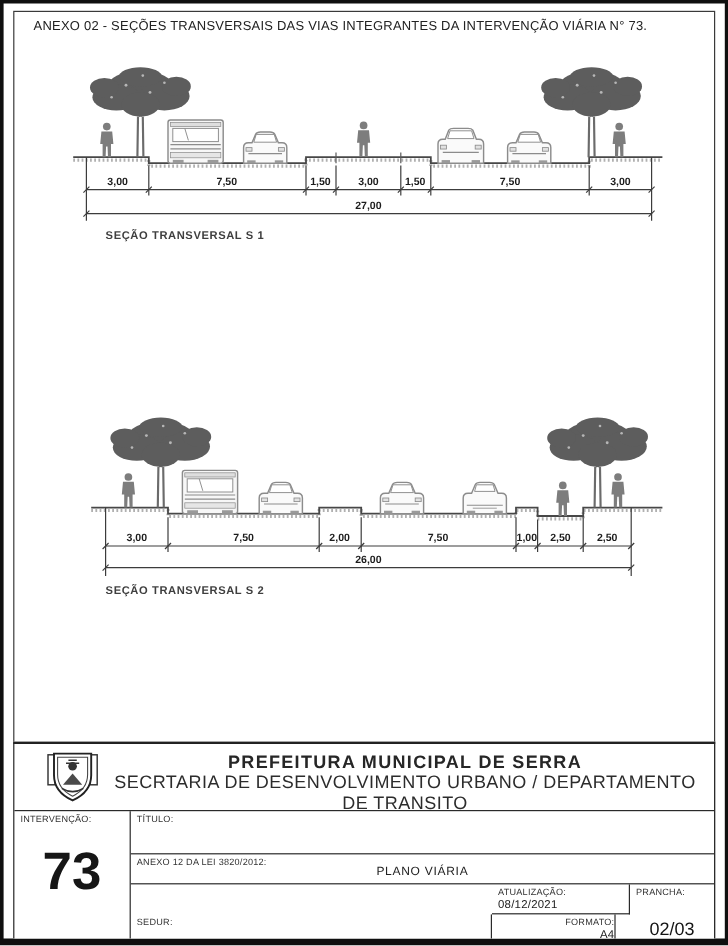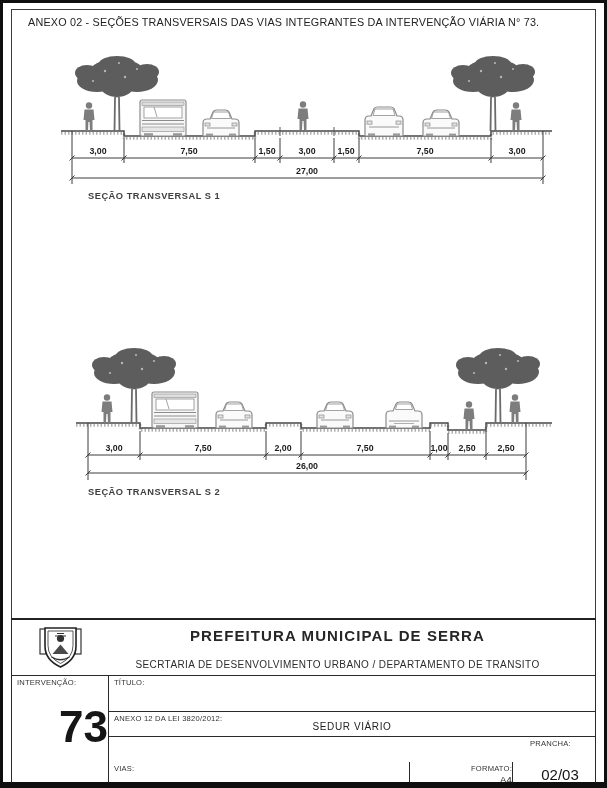--- a/index.html
+++ b/index.html
@@ -17,27 +17,27 @@
   svg text{font-family:"Liberation Sans",sans-serif;}
   .dim-txt{font-size:8.8px;font-weight:bold;fill:#1c1c1c;}
   .sec-lbl{font-size:9.3px;font-weight:bold;fill:#3f3f3f;letter-spacing:.5px;}
 
   
   .tblock{position:absolute;left:-1px;right:-1px;bottom:-1px;height:166px;border:1.5px solid #2a2a2a;border-top:2px solid #222;box-sizing:border-box;background:#fff;}
   .tb-head{position:absolute;left:16px;right:0;top:0;height:55px;}
   .tb-logo{position:absolute;left:9px;top:4px;width:47px;height:47px;}
   .tb-org{position:absolute;left:56px;right:4px;top:7px;text-align:center;}
   .tb-org-name{font-size:15px;letter-spacing:1.1px;color:#262626;font-weight:bold;}
-  .tb-org-dept{font-size:10px;letter-spacing:.4px;color:#2c2c2c;margin-top:15px;}
+  .tb-org-dept{font-size:15px;letter-spacing:.4px;color:#2c2c2c;margin-top:0;}
   .tb-body{position:absolute;left:0;right:0;top:55px;height:111px;border-top:1.5px solid #2a2a2a;}
   .cell{position:absolute;box-sizing:border-box;}
   .lab{font-size:7.6px;color:#333;padding:2px 0 0 5px;letter-spacing:.2px;}
   .val{font-size:9.5px;color:#1d1d1d;padding:1px 0 0 5px;letter-spacing:.2px;}
   .c-interv{left:0;top:0;bottom:0;width:97px;border-right:1.5px solid #2a2a2a;}
-  .interv-num{position:absolute;left:0;right:0;top:26px;text-align:right;font-size:44px;font-weight:600;color:#161616;}
+  .interv-num{position:absolute;left:0;right:0;top:26px;text-align:center;font-size:44px;font-weight:600;color:#161616;}
   .c-titulo{left:97px;right:0;top:0;height:36px;border-bottom:1.5px solid #2a2a2a;}
   .c-anexo{left:97px;right:0;top:36px;height:25px;border-bottom:1.5px solid #2a2a2a;}
   .anexo-val{position:absolute;left:0;right:0;top:9px;text-align:center;font-size:10px;letter-spacing:.6px;color:#222;}
   .c-org{left:97px;top:61px;height:25px;width:301px;border-right:1.5px solid #2a2a2a;border-bottom:1.5px solid #2a2a2a;}
   .c-atual{left:398px;top:61px;height:25px;width:115px;border-right:1.5px solid #2a2a2a;border-bottom:1.5px solid #2a2a2a;}
   .c-prancha{left:513px;top:61px;bottom:0;right:0;}
   .prancha-val{position:absolute;left:0;right:0;bottom:4px;text-align:center;font-size:15px;font-weight:normal;color:#141414;}
   .c-fonte{left:97px;top:86px;height:25px;width:301px;border-right:1.5px solid #2a2a2a;}
   .c-escala{left:398px;top:86px;height:25px;width:54px;border-right:1.5px solid #2a2a2a;text-align:center;margin-top:36px;}
   .c-formato{left:440px;top:86px;height:25px;width:61px;border-right:1.5px solid #2a2a2a;text-align:right;}
@@ -237,28 +237,32 @@
       <div class="tb-body">
         <div class="cell c-interv">
           <div class="lab">INTERVENÇÃO:</div>
           <div class="interv-num">73</div>
         </div>
         <div class="cell c-titulo">
           <div class="lab">TÍTULO:</div>
         </div>
         <div class="cell c-anexo">
           <div class="lab">ANEXO 12 DA LEI 3820/2012:</div>
-          <div class="anexo-val">SEDUR VIÁRIO</div>
+          <div class="anexo-val">PLANO VIÁRIA</div>
+        </div>
+        <div class="cell c-atual">
+          <div class="lab">ATUALIZAÇÃO:</div>
+          <div class="val">08/12/2021</div>
         </div>
         <div class="cell c-prancha">
           <div class="lab">PRANCHA:</div>
           <div class="prancha-val">02/03</div>
         </div>
         <div class="cell c-fonte">
-          <div class="lab">VIAS:</div>
+          <div class="lab">SEDUR:</div>
         </div>
         <div class="cell c-escala">
           <div class="lab">ESCALA:</div>
           <div class="val">1/200</div>
         </div>
         <div class="cell c-formato">
           <div class="lab">FORMATO:</div>
           <div class="val">A4</div>
         </div>
       </div>

